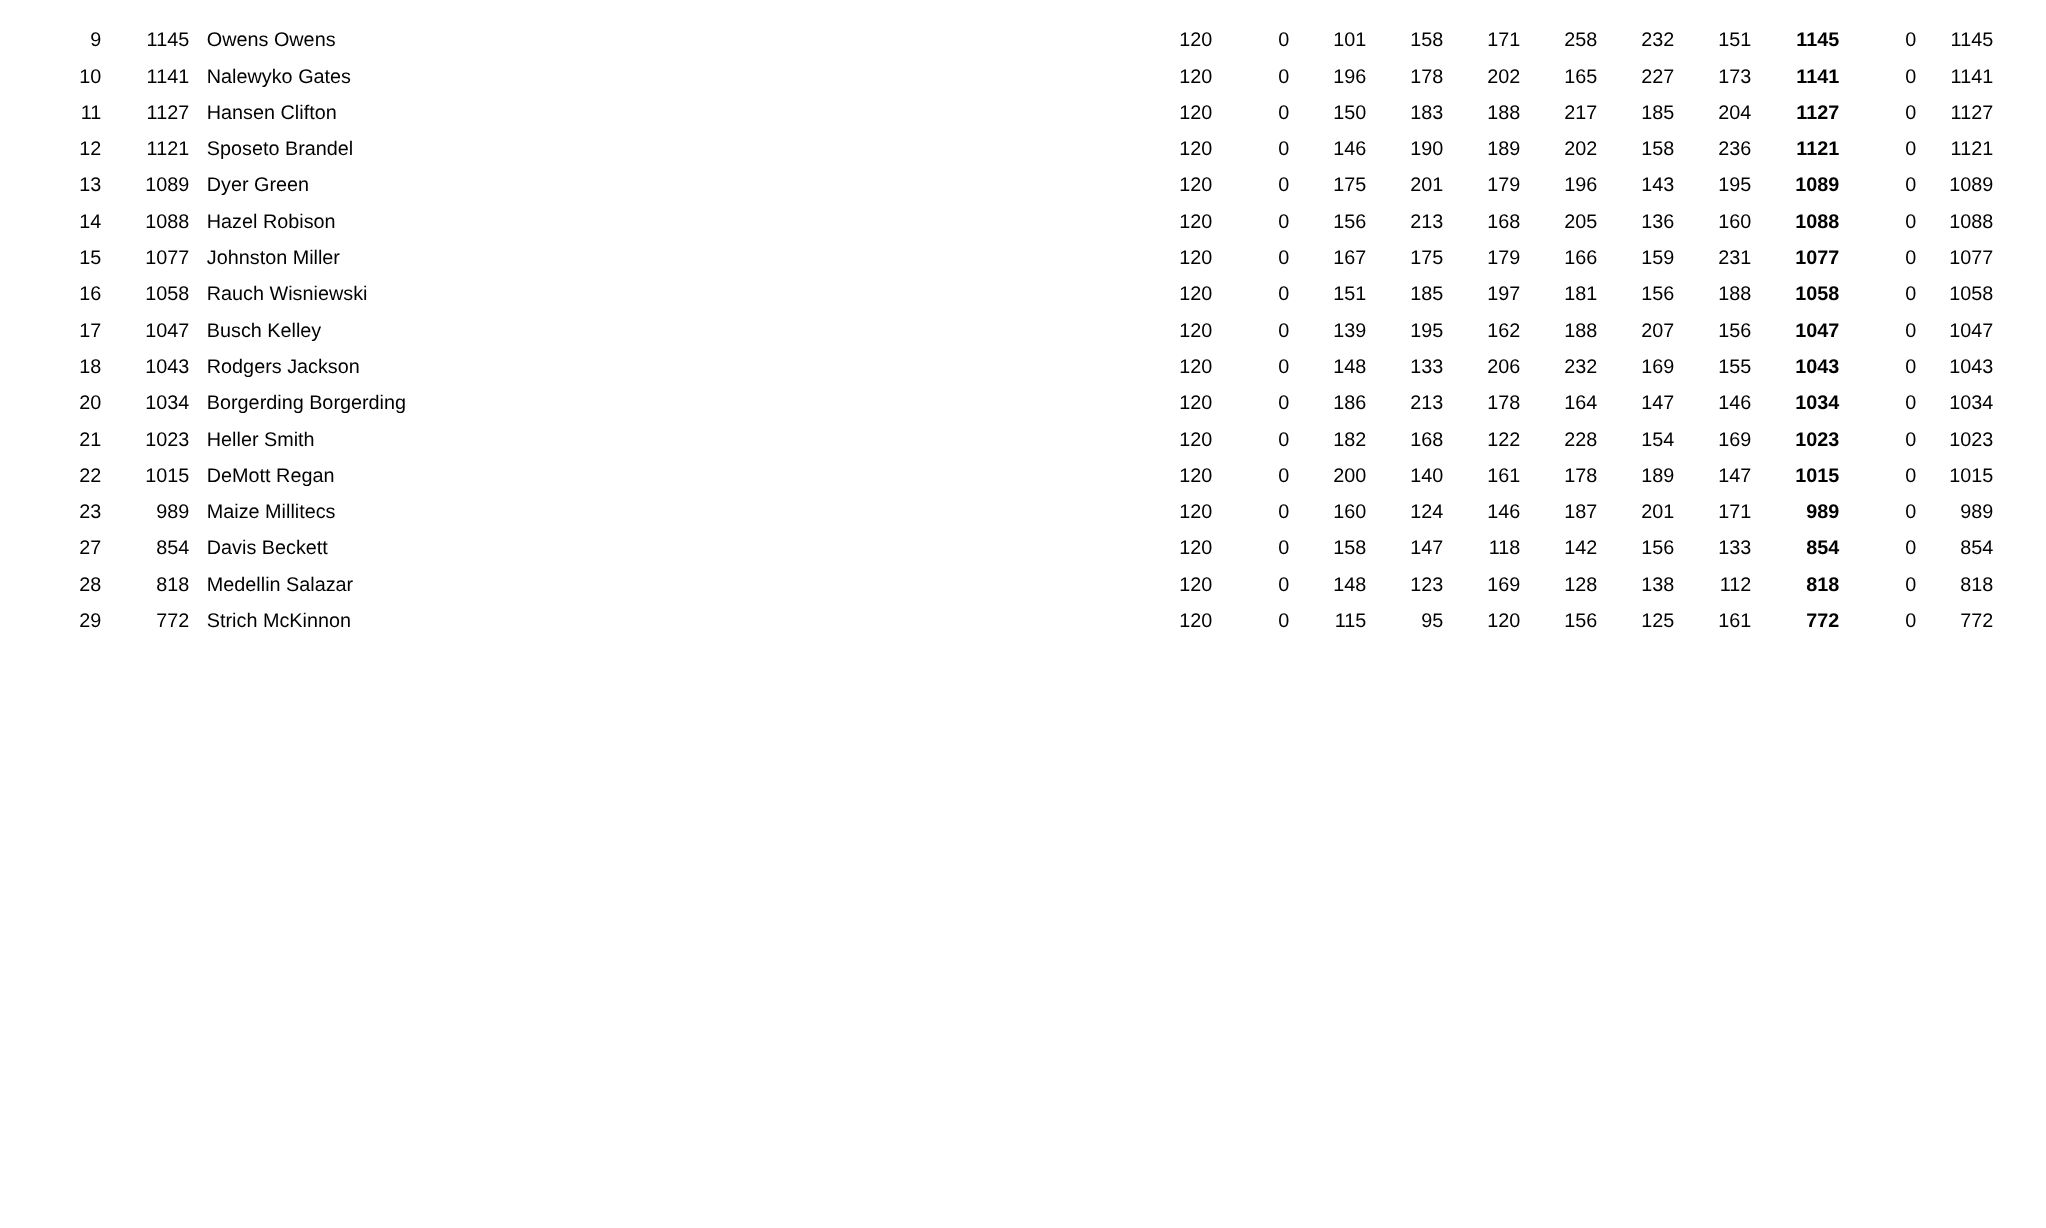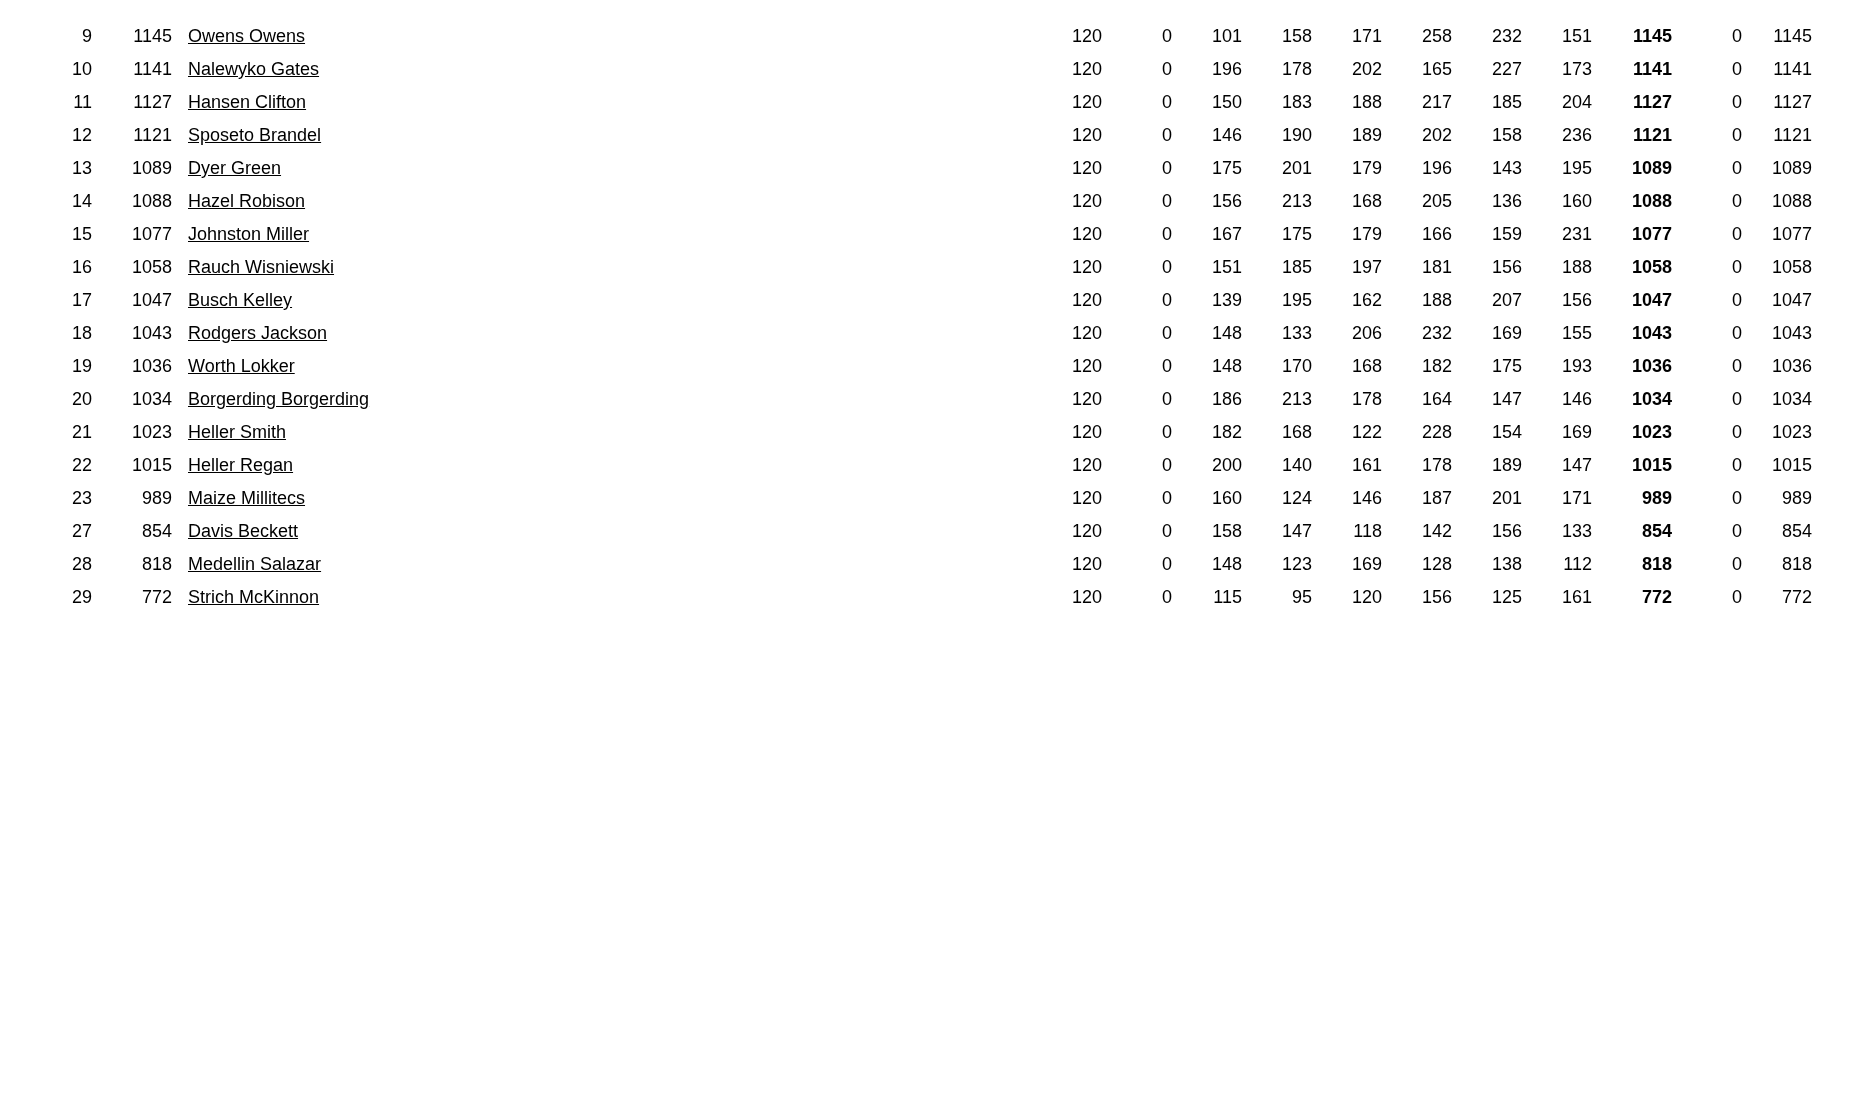--- a/index.html
+++ b/index.html
@@ -20,21 +20,21 @@
       width: 100%;
       border-collapse: collapse;
     }
     .scores-table td {
       padding: 3px 8px;
       white-space: nowrap;
       line-height: 1.5;
     }
     .col-rank { text-align: right; width: 60px; }
     .col-score { text-align: right; width: 80px; }
-    .col-name { text-align: left; padding-left: 20px; min-width: 300px; text-decoration: underline; }
+    .col-name { text-align: left; padding-left: 20px; min-width: 300px; }
     .col-num { text-align: right; width: 70px; }
     .col-total-bold { text-align: right; width: 80px; font-weight: bold; }
   </style>
 </head>
 <body>
 
 <table class="scores-table">
   <tbody id="table-body">
   <tr>
     <td class="col-rank">9</td>
@@ -190,36 +190,20 @@
     <td class="col-num">133</td>
     <td class="col-num">206</td>
     <td class="col-num">232</td>
     <td class="col-num">169</td>
     <td class="col-num">155</td>
     <td class="col-total-bold">1043</td>
     <td class="col-num">0</td>
     <td class="col-num">1043</td>
   </tr>
       <tr>
-    <td class="col-rank">19</td>
-    <td class="col-score">1036</td>
-    <td class="col-name">Worth Lokker</td>
-    <td class="col-num">120</td>
-    <td class="col-num">0</td>
-    <td class="col-num">148</td>
-    <td class="col-num">170</td>
-    <td class="col-num">168</td>
-    <td class="col-num">182</td>
-    <td class="col-num">175</td>
-    <td class="col-num">193</td>
-    <td class="col-total-bold">1036</td>
-    <td class="col-num">0</td>
-    <td class="col-num">1036</td>
-  </tr>
-      <tr>
     <td class="col-rank">20</td>
     <td class="col-score">1034</td>
     <td class="col-name">Borgerding Borgerding</td>
     <td class="col-num">120</td>
     <td class="col-num">0</td>
     <td class="col-num">186</td>
     <td class="col-num">213</td>
     <td class="col-num">178</td>
     <td class="col-num">164</td>
     <td class="col-num">147</td>
@@ -240,21 +224,21 @@
     <td class="col-num">228</td>
     <td class="col-num">154</td>
     <td class="col-num">169</td>
     <td class="col-total-bold">1023</td>
     <td class="col-num">0</td>
     <td class="col-num">1023</td>
   </tr>
       <tr>
     <td class="col-rank">22</td>
     <td class="col-score">1015</td>
-    <td class="col-name">Heller Regan</td>
+    <td class="col-name">DeMott Regan</td>
     <td class="col-num">120</td>
     <td class="col-num">0</td>
     <td class="col-num">200</td>
     <td class="col-num">140</td>
     <td class="col-num">161</td>
     <td class="col-num">178</td>
     <td class="col-num">189</td>
     <td class="col-num">147</td>
     <td class="col-total-bold">1015</td>
     <td class="col-num">0</td>

